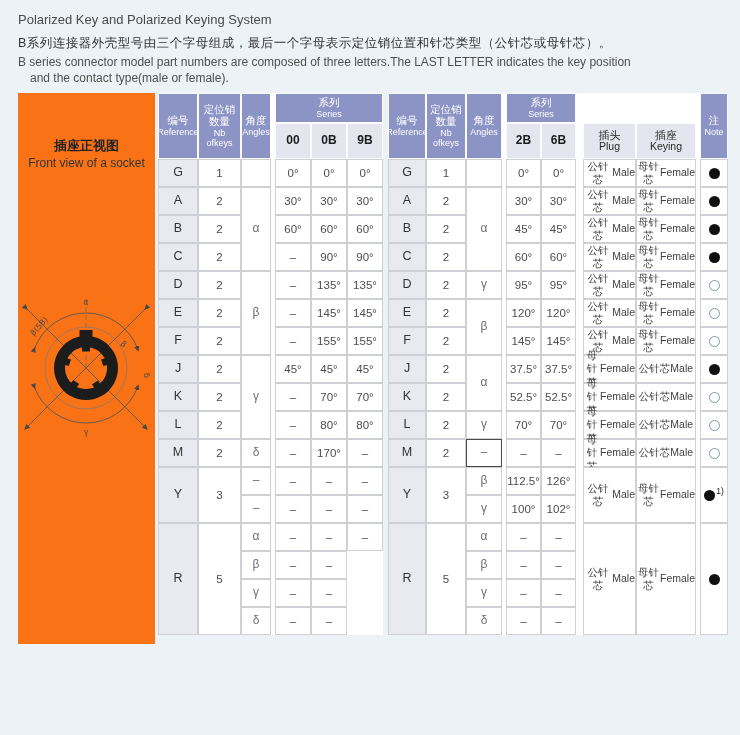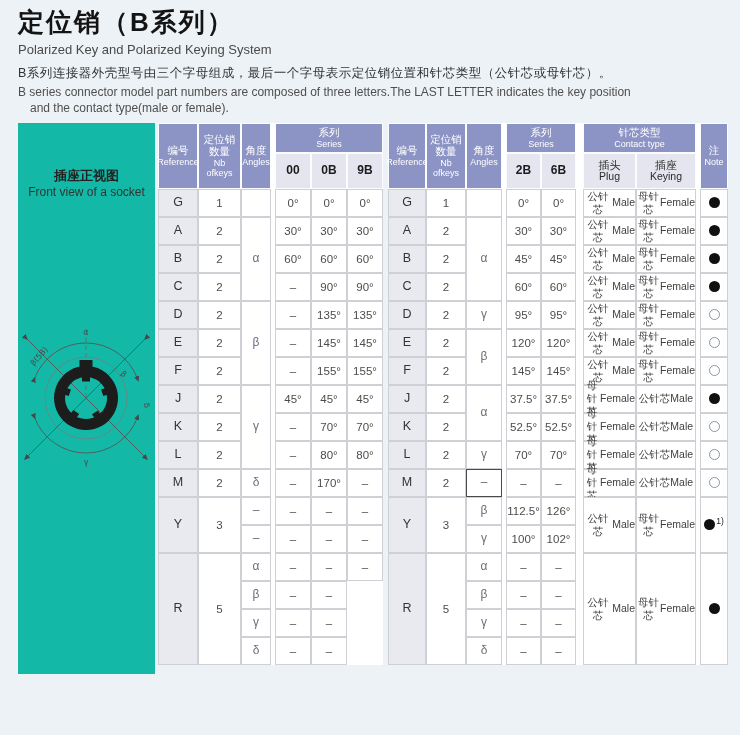--- a/index.html
+++ b/index.html
@@ -16,21 +16,21 @@
   .t-zh{font-size:26px;font-weight:700;color:#141414;letter-spacing:2px;line-height:1.15;margin:0;}
   .t-en{font-size:26px;font-weight:400;color:#2b2b2b;line-height:1.2;margin:2px 0 0 0;}
   .s-zh{font-size:15.5px;font-weight:700;color:#242424;letter-spacing:1px;margin:7px 0 0 0;}
   .s-en{font-size:13px;color:#4a4a4a;margin:4px 0 0 0;}
   .d-zh{font-size:12.5px;color:#323232;margin:8px 0 0 0;letter-spacing:.5px;}
   .d-en{font-size:12px;color:#4f4f4f;margin:3px 0 0 0;}
   .d-en2{font-size:12px;color:#4f4f4f;margin:2px 0 0 12px;}
 
   
   .content{display:flex;align-items:flex-start;padding-left:18px;margin-top:8px;}
-  .left-panel{width:137px;height:551px;background:#14b8a6;flex:0 0 auto;}
+  .left-panel{width:137px;height:551px;background:#f97316;flex:0 0 auto;}
   .panel-title{padding-top:44px;text-align:center;line-height:1.35;}
   .panel-title .zh{font-size:13px;font-weight:700;color:#222;}
   .panel-title .en{font-size:12px;color:#333;}
   .diagram-wrap{margin-top:112px;display:flex;justify-content:center;}
 
   .tblock{flex:0 0 auto;background:#ffffff;}
   .tblock1{margin-left:3px;width:225px;}
   .tblock2{margin-left:5px;width:340px;}
 
   .tgrid1{display:grid;grid-template-columns:40px 43px 30px 4px 36px 36px 36px;}
@@ -68,21 +68,20 @@
 
   
   svg text{font-family:"DejaVu Sans",sans-serif;}
 </style>
 </head>
 <body>
 
 <div class="page">
 
   <div class="head">
-    <div class="t-zh">定位销（B系列）</div>
     <div class="s-en">Polarized Key and Polarized Keying System</div>
     <div class="d-zh">B系列连接器外壳型号由三个字母组成，最后一个字母表示定位销位置和针芯类型（公针芯或母针芯）。</div>
     <div class="d-en">B series connector model part numbers are composed of three letters.The LAST LETTER indicates the key position</div>
     <div class="d-en2">and the contact type(male or female).</div>
   </div>
 
   <div class="content">
 
     <div class="left-panel">
       <div class="panel-title">
@@ -264,24 +263,20 @@
         <div class="th" style="grid-area:1/3/3/4">
           <span class="zh">角度</span>
           <span class="en">Angles</span>
         </div>
         <div class="th" style="grid-area:1/5/2/7">
           <span class="zh">系列</span>
           <span class="en">Series</span>
         </div>
         <div class="th sub" style="grid-area:2/5/3/6">2B</div>
         <div class="th sub" style="grid-area:2/6/3/7">6B</div>
-        <div class="th" style="grid-area:1/8/2/10">
-          <span class="zh">针芯类型</span>
-          <span class="en">Contact type</span>
-        </div>
         <div class="th subc" style="grid-area:2/8/3/9">
           <span class="zh">插头</span>
           <span class="en">Plug</span>
         </div>
         <div class="th subc" style="grid-area:2/9/3/10">
           <span class="zh">插座</span>
           <span class="en">Keying</span>
         </div>
         <div class="th" style="grid-area:1/11/3/12">
           <span class="zh">注</span>

